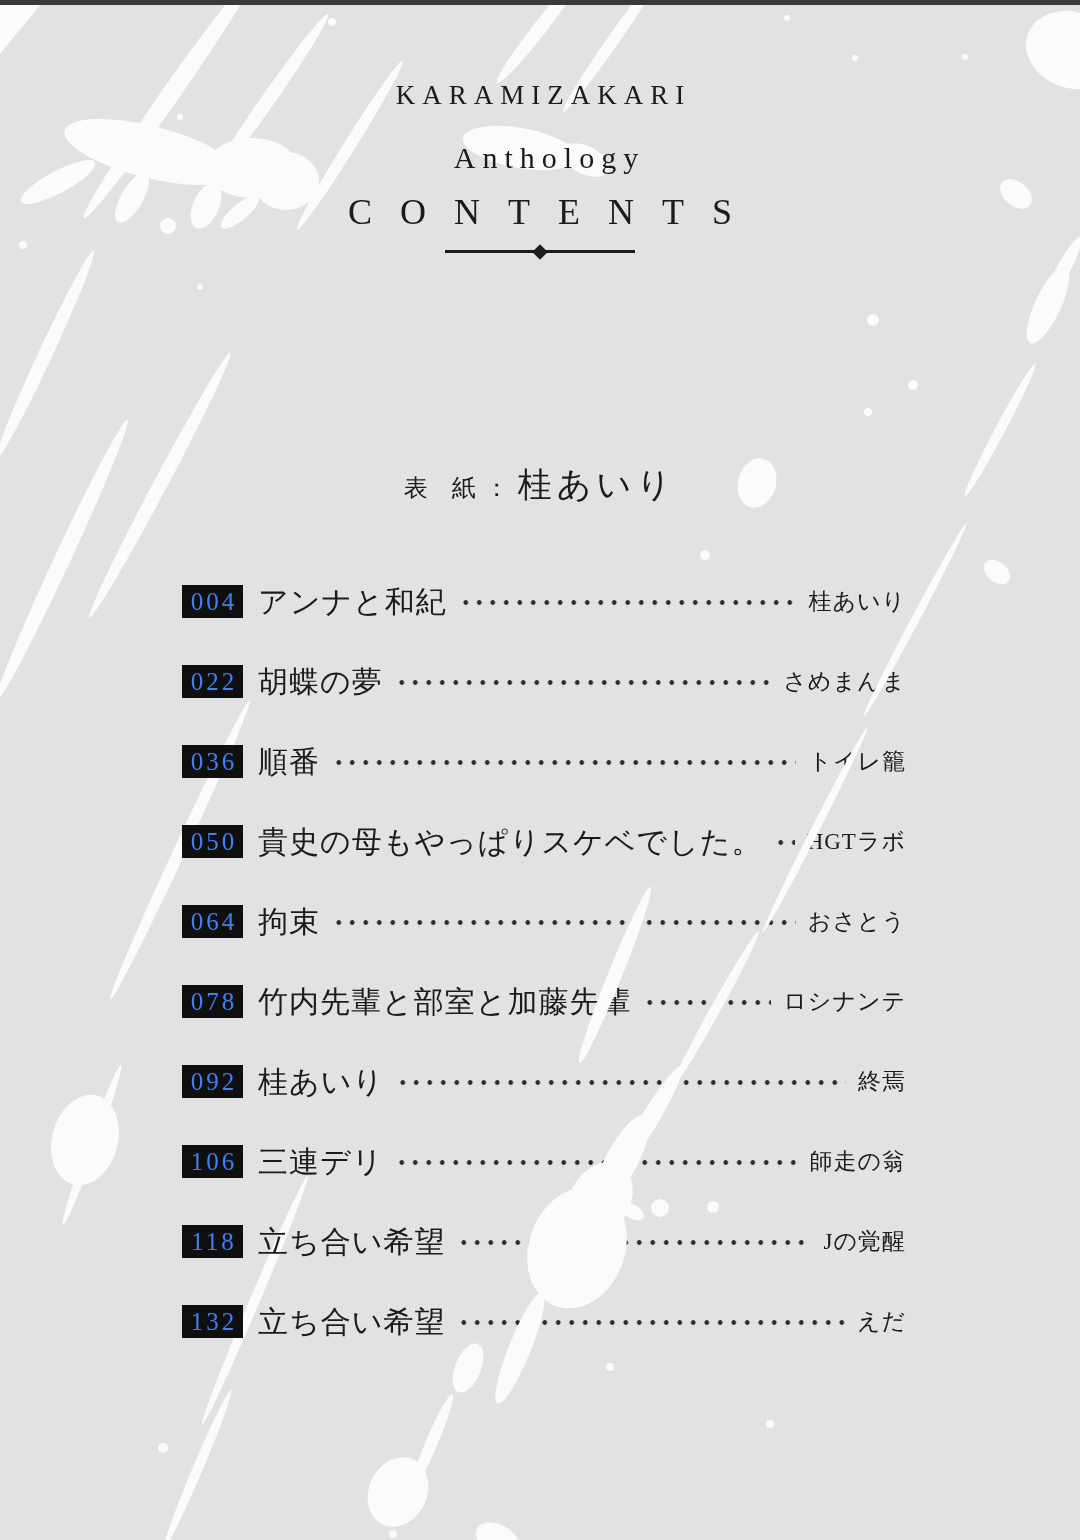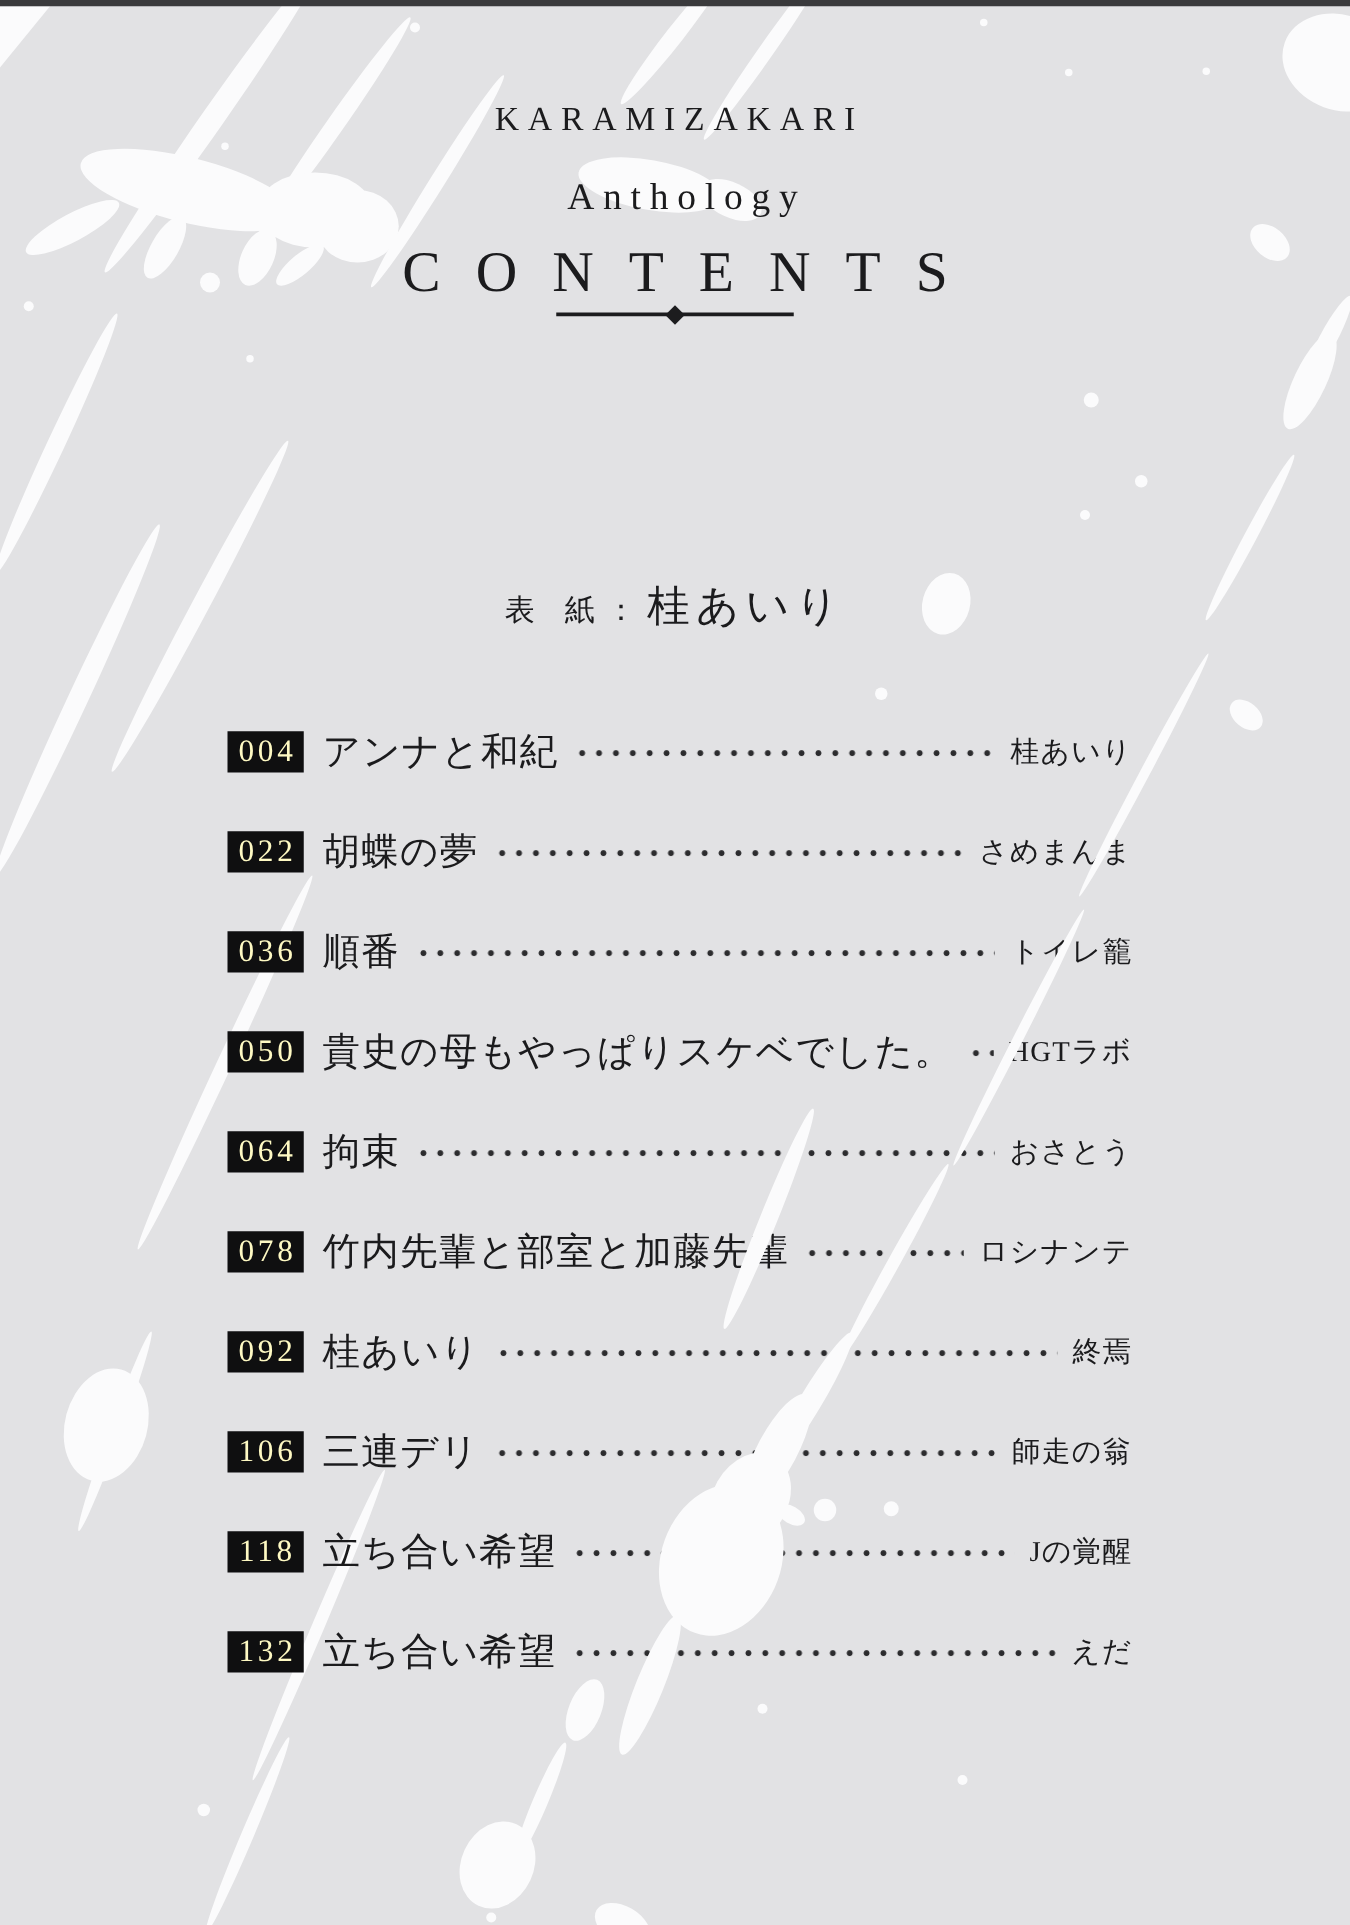--- a/index.html
+++ b/index.html
@@ -11,35 +11,35 @@
     color:#1b1b1d;
   }
   .topbar { position:absolute; top:0; left:0; width:1080px; height:5px; background:#3a3a3c; z-index:5; }
   svg.splat { position:absolute; top:0; left:0; z-index:1; }
   svg.splat-over { z-index:3; pointer-events:none; }
   .content { position:absolute; inset:0; z-index:2; }
 
   .header { position:absolute; top:80px; left:0; width:100%; text-align:center; line-height:1.15; }
   .series   { font-size:27px; letter-spacing:7px; padding-left:7px; font-weight:400; }
   .subtitle { font-size:30px; letter-spacing:7px; padding-left:19px; margin-top:30px; }
-  .heading  { font-size:46px; letter-spacing:28px; padding-left:28px; margin-top:16px; font-weight:400; }
+  .heading  { font-size:36px; letter-spacing:28px; padding-left:28px; margin-top:16px; font-weight:400; }
 
   .divider { position:absolute; top:250px; left:50%; transform:translateX(-50%);
              width:190px; height:3px; background:#1c1c1e; }
   .divider .diamond { position:absolute; left:50%; top:50%; width:11px; height:11px;
              background:#1c1c1e; transform:translate(-50%,-50%) rotate(45deg); }
 
   .cover-credit { position:absolute; top:462px; left:0; width:100%; text-align:center; white-space:nowrap; }
   .cover-label  { font-size:24px; letter-spacing:9px; }
   .cover-artist { font-size:34px; letter-spacing:5px; }
 
   .toc { position:absolute; top:585px; left:182px; width:724px;
          display:flex; flex-direction:column; gap:47px; }
   .row { display:flex; align-items:center; height:33px; }
-  .pagebox { flex:0 0 61px; width:61px; height:33px; background:#0f0f10; color:#fef9c3;
+  .pagebox { flex:0 0 61px; width:61px; height:33px; background:#0f0f10; color:#3b82f6;
              font-size:25px; letter-spacing:3px; padding-left:3px;
              display:flex; align-items:center; justify-content:center; }
   .title  { font-size:30px; letter-spacing:1px; margin-left:15px; white-space:nowrap; line-height:1; }
   .leader { flex:1 1 auto; height:33px; margin:2px 12px 0 10px;
             background-image:radial-gradient(circle, #2c2c2e 2px, transparent 2.7px);
             background-size:13.5px 33px; background-repeat:repeat-x; background-position:2px center; }
   .author { font-size:23px; letter-spacing:1px; white-space:nowrap; line-height:1; }
 </style>
 </head>
 <body>

